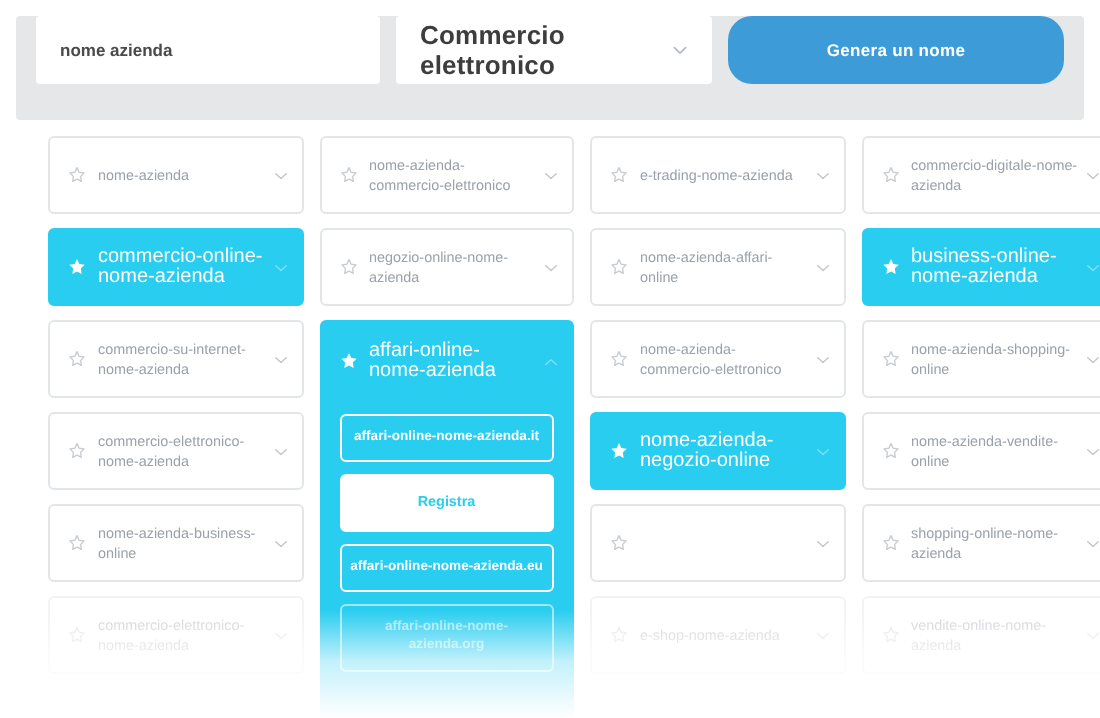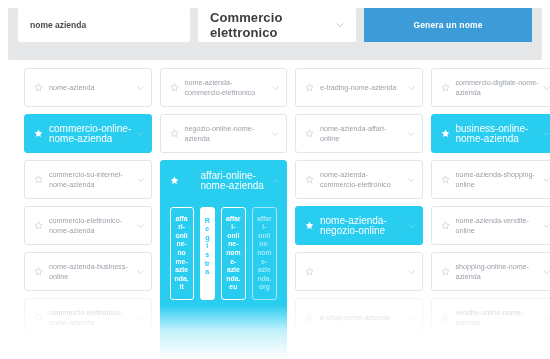--- a/index.html
+++ b/index.html
@@ -76,21 +76,21 @@
     margin-top: -4px;
     color: #b7bcc2;
   }
   .chev svg { display: block; width: 100%; height: 100%; }
 
   .generate-btn {
     flex: 1;
     height: 34px;
     background: #3d9cd8;
     border: none;
-    border-radius: 0;
+    border-radius: 12px;
     color: #ffffff;
     font-family: "Liberation Sans", sans-serif;
     font-size: 8.5px;
     font-weight: bold;
     letter-spacing: 0.15px;
     cursor: pointer;
   }
 
   
   .results {
@@ -169,42 +169,42 @@
     padding: 0;
     background: #29cdf0;
     border-color: #29cdf0;
     border-radius: 3px;
     z-index: 5;
   }
   .exp-head {
     position: relative;
     display: flex;
     align-items: center;
-    gap: 22px;
+    gap: 6px;
     padding: 10px 18px 10px 9px;
     min-height: 39px;
   }
   .exp-head .star { width: 9px; height: 9px; color: #ffffff; flex: 0 0 auto; }
   .exp-head .star svg { display:block; width:100%; height:100%; }
   .exp-head .cname {
     font-size: 7.4px;
     line-height: 9.8px;
     font-weight: bold;
     color: #ffffff;
     word-break: break-word;
   }
   .exp-head .card-chev {
     position: absolute; right: 7px; top: 50%; margin-top: -3px;
     width: 7px; height: 6px; color: #8fe4f7;
   }
   .exp-head .card-chev svg { display:block; width:100%; height:100%; }
 
   .domain-list {
     display: flex;
-    flex-direction: row;
+    flex-direction: column;
     gap: 6px;
     padding: 0 9px 10px 9px;
   }
 
   .domain-item {
     border: 1px solid #ffffff;
     border-radius: 3px;
     background: transparent;
     color: #ffffff;
     font-size: 6.8px;

